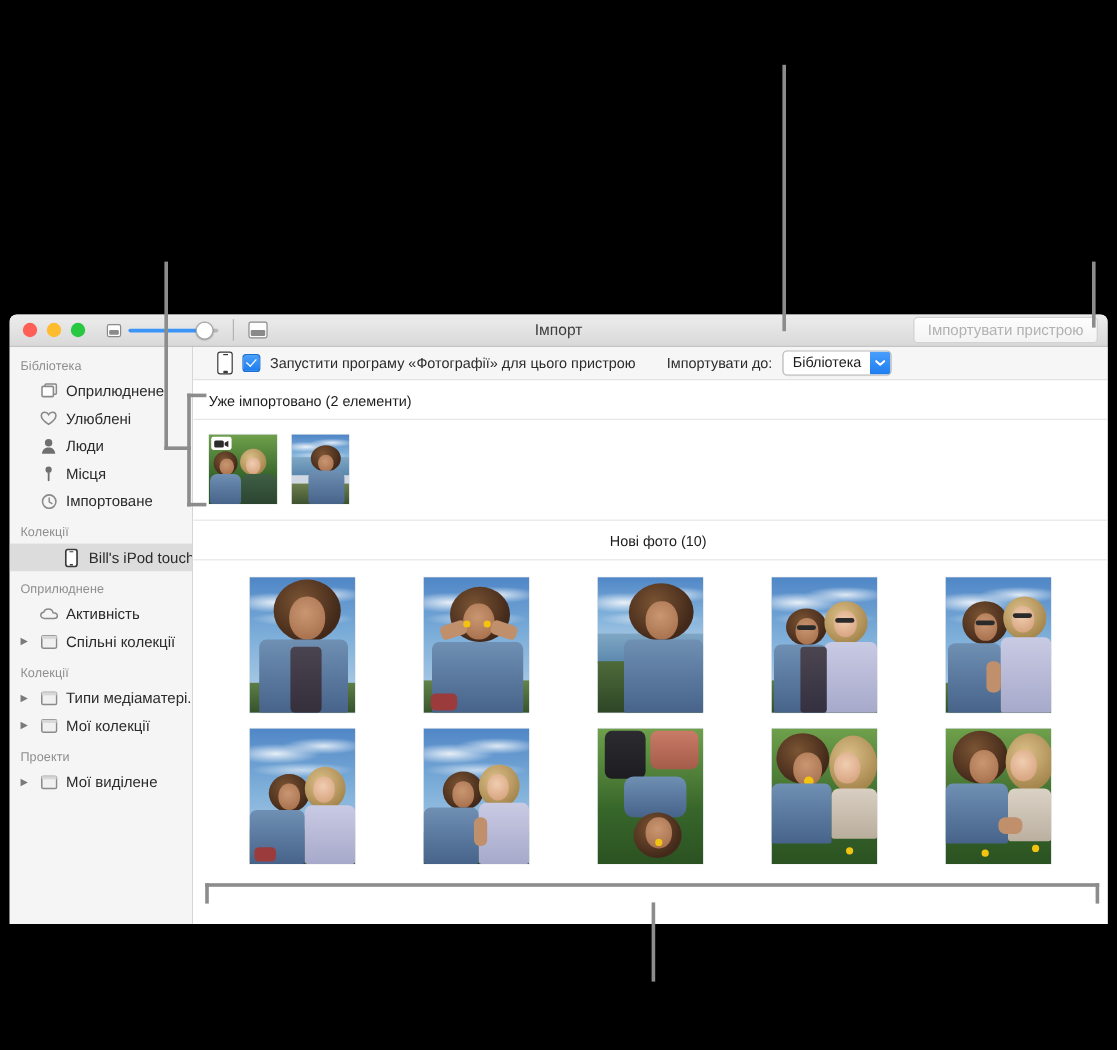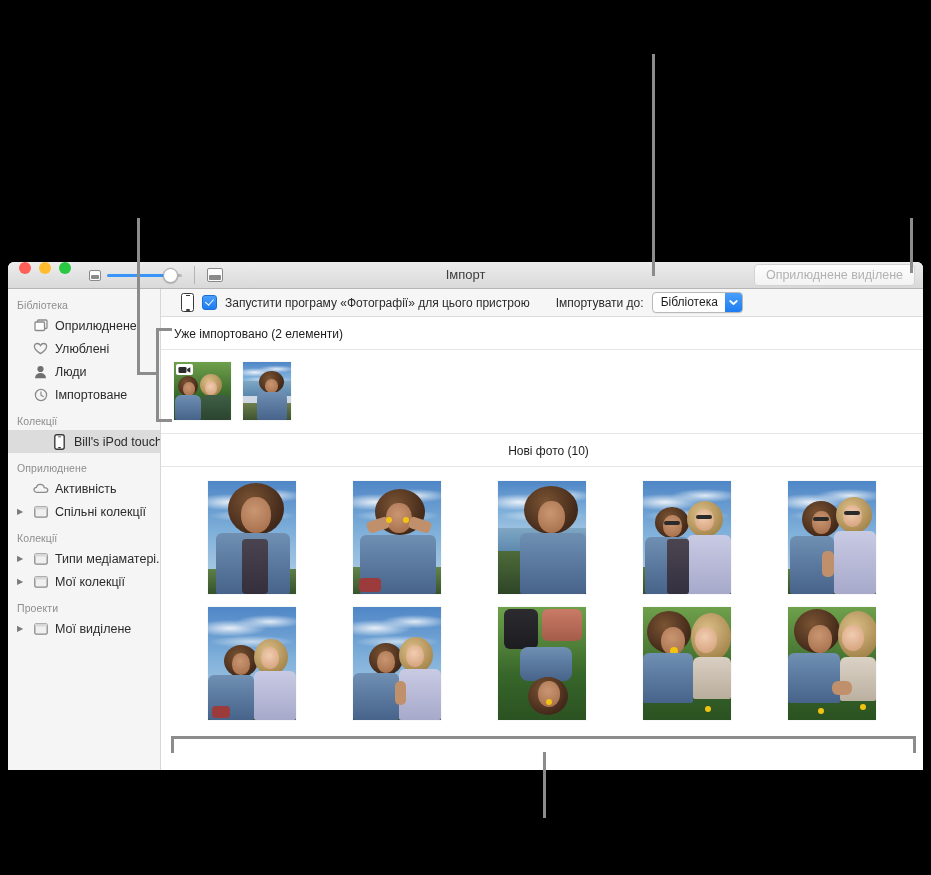--- a/index.html
+++ b/index.html
@@ -32,21 +32,21 @@
     box-shadow: 0 0 0 0.5px rgba(0,0,0,0.25);
     z-index: 10;
   }
 
   
   .titlebar {
     position: relative;
     height: 26px;
     background: linear-gradient(to bottom, #ededed, #d9d9d9);
     border-bottom: 1px solid #b6b6b6;
-    display: flex; 
+    display: flex; align-items: center;
   }
   .traffic { display: flex; gap: 8px; margin-left: 11px; }
   .tl { width: 12px; height: 12px; border-radius: 50%; }
   .tl.red { background: #ff5f57; }
   .tl.yellow { background: #febc2e; }
   .tl.green { background: #28c840; }
 
   .zoomgroup { display: flex; align-items: center; margin-left: 18px; gap: 6px; }
   .photoicon {
     border: 1.3px solid #8a8a8a; border-radius: 2px;
@@ -277,21 +277,21 @@
           <div class="track-off"></div>
           <div class="knob"></div>
         </div>
         <div class="vsep"></div>
         <div class="photoicon big"></div>
       </div>
 
       <div class="win-title">Імпорт</div>
 
       <div class="toolbar-right">
-        <div class="btn disabled">Оприлюднене виділене</div>
+        <div class="btn disabled">Імпортувати пристрою</div>
       </div>
     </div>
 
     <div class="body">
 
       <div class="sidebar">
 
         <div class="grp-title first">Бібліотека</div>
 
         <div class="srow">
@@ -320,20 +320,30 @@
           <span class="disc empty">▶</span>
           <span class="ico">
             <svg width="13" height="14" viewBox="0 0 13 14">
                 <circle cx="6.5" cy="4" r="3.1" fill="#6f6f6f"></circle>
                 <path d="M0.9 13.2 C1.4 9.6 3.6 8 6.5 8 C9.4 8 11.6 9.6 12.1 13.2 Z" fill="#6f6f6f"></path>
               </svg>
           </span>
           <span class="slabel">Люди</span>
         </div>
 
+        <div class="srow">
+          <span class="disc empty">▶</span>
+          <span class="ico">
+            <svg width="9" height="14" viewBox="0 0 9 14">
+                <circle cx="4.5" cy="3.4" r="2.6" fill="#6f6f6f"></circle>
+                <rect x="3.8" y="5.6" width="1.5" height="7.4" rx="0.7" fill="#6f6f6f"></rect>
+              </svg>
+          </span>
+          <span class="slabel">Місця</span>
+        </div>
 
         <div class="srow">
           <span class="disc empty">▶</span>
           <span class="ico">
             <svg width="14" height="14" viewBox="0 0 14 14">
                 <circle cx="7" cy="7" r="5.6" fill="none" stroke="#8a8a8a" stroke-width="1.3"></circle>
                 <path d="M7 3.9 V7.2 L9.3 8.6" fill="none" stroke="#8a8a8a" stroke-width="1.2" stroke-linecap="round"></path>
               </svg>
           </span>
           <span class="slabel">Імпортоване</span>

